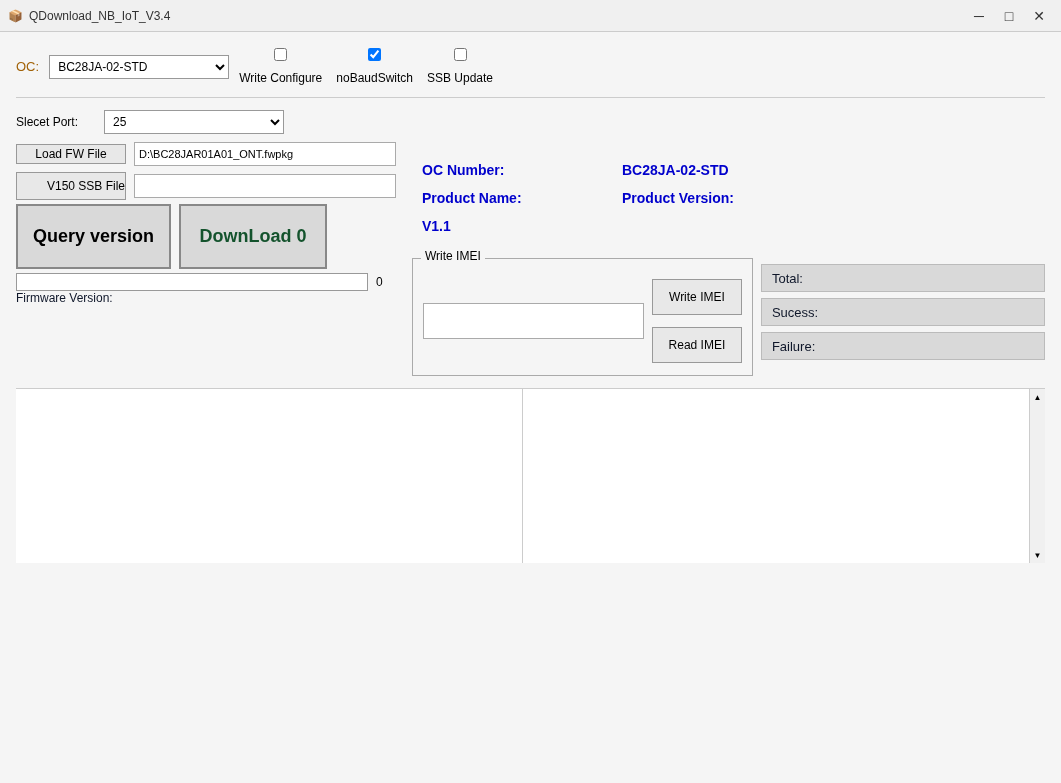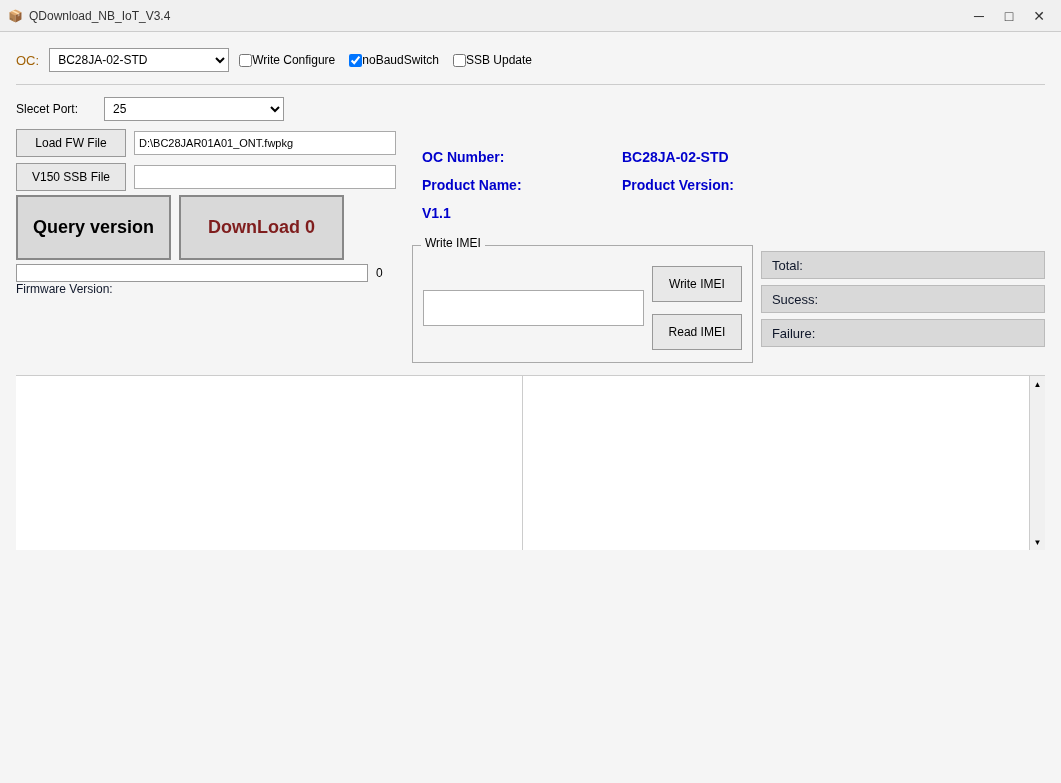--- a/index.html
+++ b/index.html
@@ -95,23 +95,24 @@
       padding: 0 4px;
     }
     .checkbox-group {
       display: flex;
       align-items: center;
       gap: 14px;
     }
     .checkbox-item {
       display: flex;
       align-items: center;
-      gap: 0;
+      gap: 10px;
       font-size: 12px;
       color: #000;
+      flex-direction: column;
     }
     .checkbox-item input[type="checkbox"] {
       cursor: pointer;
     }
 
     
     .divider {
       border: none;
       border-top: 1px solid #ccc;
       margin: 4px 0;
@@ -138,21 +139,21 @@
     }
 
     
     .file-path-row {
       display: flex;
       align-items: center;
       gap: 8px;
     }
     .btn-load-fw {
       width: 110px;
-      height: 28px;
+      height: 20px;
       font-size: 12px;
       background: #e8e8e8;
       border: 1px solid #999;
       cursor: pointer;
       text-align: center;
     }
     .file-path-input {
       flex: 1;
       height: 24px;
       font-size: 11px;
@@ -168,21 +169,21 @@
       align-items: center;
       gap: 8px;
     }
     .btn-ssb {
       width: 110px;
       height: 28px;
       font-size: 12px;
       background: #e8e8e8;
       border: 1px solid #999;
       cursor: pointer;
-      text-align: center;
+      text-align: right;
     }
     .ssb-input {
       flex: 1;
       height: 24px;
       font-size: 12px;
       border: 1px solid #aaa;
       background: white;
     }
 
     
@@ -195,28 +196,28 @@
       width: 155px;
       height: 65px;
       font-size: 18px;
       font-weight: bold;
       background: #d9d9d9;
       border: 2px solid #888;
       cursor: pointer;
       color: #000;
     }
     .btn-download {
-      width: 165px;
+      width: 148px;
       height: 65px;
       font-size: 18px;
       font-weight: bold;
       background: #d9d9d9;
       border: 2px solid #888;
       cursor: pointer;
-      color: #7f1d1d;
+      color: #14532d;
     }
 
     
     .progress-row {
       display: flex;
       align-items: center;
       gap: 8px;
       margin-top: 4px;
     }
     .progress-bar-container {

